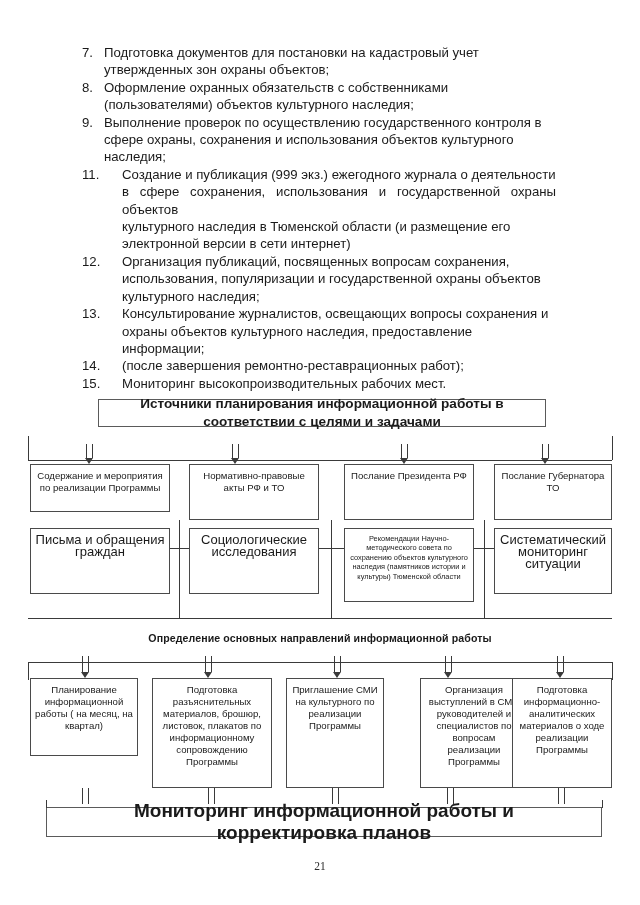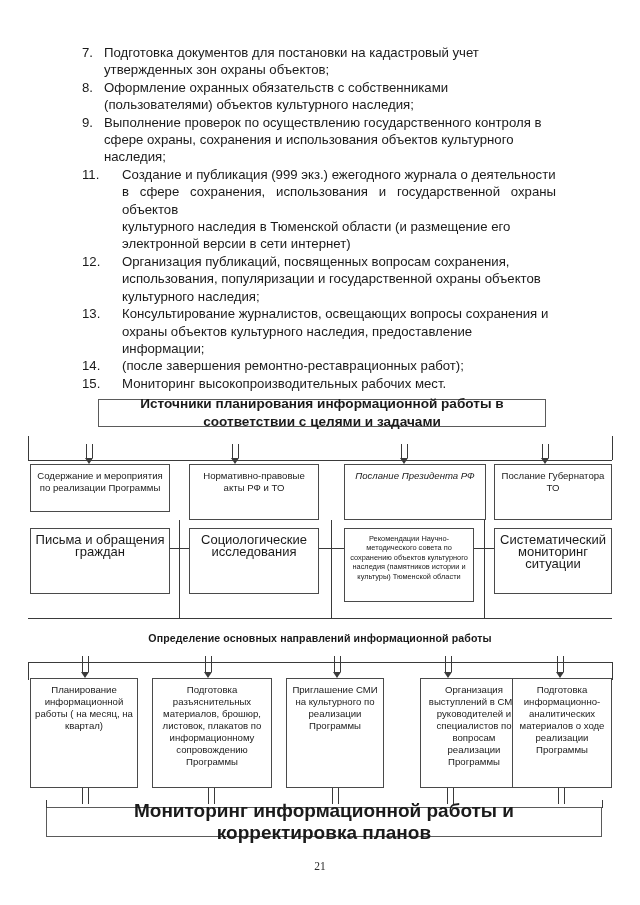--- a/index.html
+++ b/index.html
@@ -269,21 +269,21 @@
         <div class="shaft-r" style="height:14px;"></div>
       <div class="head" style="top:14px;"></div>
     </div>
 
     <div class="nbox" style="left:30px;  top:76px; width:140px; height:48px;">
       <div class="txt">Содержание и мероприятия по реализации Программы</div>
     </div>
     <div class="nbox" style="left:189px; top:76px; width:130px; height:56px;">
       <div class="txt">Нормативно-правовые акты РФ и ТО</div>
     </div>
-    <div class="nbox" style="left:344px; top:76px; width:142px; height:56px;font-style:italic;">
+    <div class="nbox" style="left:344px; top:76px; width:130px; height:56px;">
       <div class="txt">Послание Президента РФ</div>
     </div>
     <div class="nbox" style="left:494px; top:76px; width:118px; height:56px;">
       <div class="txt">Послание Губернатора ТО</div>
     </div>
 
     <div class="hline" style="left:170px; top:160px; width:19px;"></div>
     <div class="hline" style="left:319px; top:160px; width:25px;"></div>
     <div class="hline" style="left:474px; top:160px; width:20px;"></div>
 
@@ -331,21 +331,21 @@
       <div class="shaft-l" style="height:16px;"></div>
         <div class="shaft-r" style="height:16px;"></div>
       <div class="head" style="top:16px;"></div>
     </div>
     <div class="arrow" style="left:556px; top:268px; height:22px;">
       <div class="shaft-l" style="height:16px;"></div>
         <div class="shaft-r" style="height:16px;"></div>
       <div class="head" style="top:16px;"></div>
     </div>
 
-    <div class="nbox" style="left:30px;  top:290px; width:108px; height:110px;">
+    <div class="nbox" style="left:30px;  top:290px; width:108px; height:78px;">
       <div class="txt">Планирование информационной работы ( на месяц, на квартал)</div>
     </div>
     <div class="nbox" style="left:152px; top:290px; width:120px; height:110px;">
       <div class="txt">Подготовка разъяснительных материалов, брошюр, листовок, плакатов  по информационному сопровождению Программы</div>
     </div>
     <div class="nbox" style="left:286px; top:290px; width:98px; height:110px;">
       <div class="txt">Приглашение СМИ на культурного по реализации Программы</div>
     </div>
     <div class="nbox" style="left:396px; top:290px; width:108px; height:110px;margin-left:24px;">
       <div class="txt">Организация выступлений в СМИ руководителей и специалистов по вопросам реализации Программы</div>

